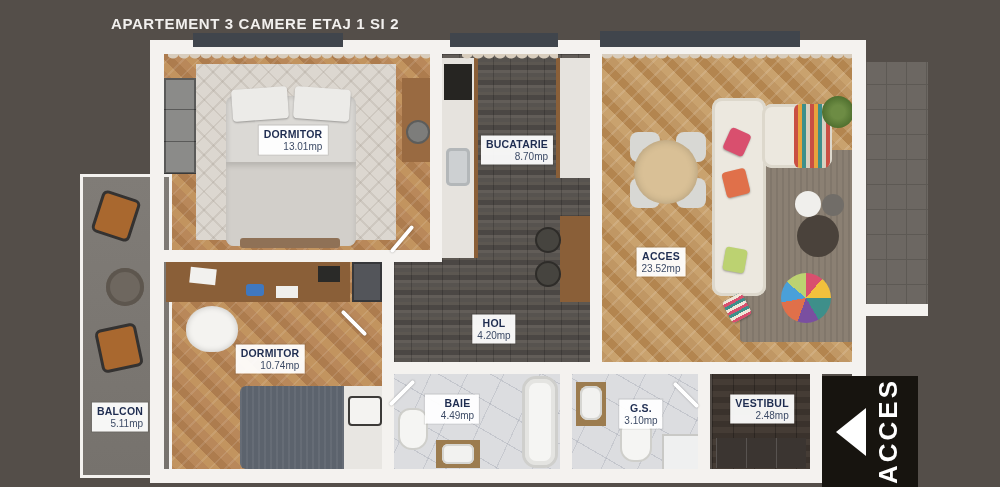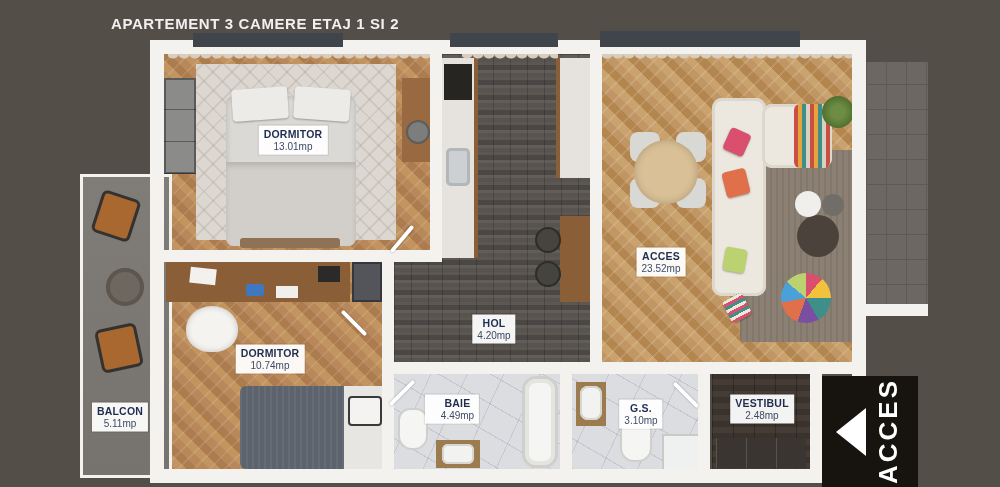--- a/index.html
+++ b/index.html
@@ -51,21 +51,21 @@
         repeating-linear-gradient(90deg,rgba(0,0,0,.07) 0 2px,rgba(0,0,0,0) 2px 6px),
         #8b8073;border-radius:4px;z-index:3;}
   .sofa{background:#ece8df;border-radius:10px;box-shadow:inset 0 0 0 3px #ddd8cc;}
   .pillow{border-radius:4px;box-shadow:0 1px 2px rgba(0,0,0,.3);}
   .cab-grid{box-shadow:inset 0 0 0 2px rgba(0,0,0,.35);}
   
   .room-label{transform:translate(-50%,-50%);background:rgba(255,255,255,.94);
         padding:2px 5px 3px;text-align:center;z-index:30;
         box-shadow:0 0 0 1px rgba(0,0,0,.10);}
   .rl-name{font-size:10.5px;font-weight:bold;color:#1e2c50;letter-spacing:.2px;white-space:nowrap;}
-  .rl-area{font-size:10px;color:#3d4b66;margin-top:1px;white-space:nowrap;}
+  .rl-area{font-size:10px;color:#3d4b66;margin-top:1px;white-space:nowrap;text-align:right;}
   
   #acces-band{left:822px;top:376px;width:96px;height:111px;background:#17140f;z-index:25;
         display:flex;align-items:center;justify-content:center;gap:7px;}
   #acces-arrow{width:0;height:0;border-top:24px solid rgba(0,0,0,0);
         border-bottom:24px solid rgba(0,0,0,0);border-right:30px solid #ffffff;}
   #acces-text{writing-mode:vertical-rl;transform:rotate(180deg);color:#ffffff;
         font-size:26px;font-weight:bold;letter-spacing:3px;}
 </style>
 </head>
 <body>
@@ -180,20 +180,24 @@
        background-image:linear-gradient(90deg,rgba(255,255,255,.15) 1px,rgba(0,0,0,0) 1px);background-size:30px 100%;"></div>
 
   <div class="abs furn" style="left:96px;top:194px;width:40px;height:44px;background:#a9682f;border:3px solid #343231;border-radius:6px;transform:rotate(18deg);box-sizing:border-box;"></div>
   <div class="abs furn circ" style="left:106px;top:268px;width:38px;height:38px;background:#6e675f;box-shadow:inset 0 0 0 4px #5d564e;"></div>
   <div class="abs furn" style="left:98px;top:326px;width:42px;height:44px;background:#a9682f;border:3px solid #343231;border-radius:6px;transform:rotate(-12deg);box-sizing:border-box;"></div>
 
   <div class="abs room-label" style="left:293px;top:140px;">
     <div class="rl-name">DORMITOR</div>
     <div class="rl-area">13.01mp</div>
   </div>
+  <div class="abs room-label" style="left:517px;top:150px;">
+    <div class="rl-name">BUCATARIE</div>
+    <div class="rl-area">8.70mp</div>
+  </div>
   <div class="abs room-label" style="left:661px;top:262px;">
     <div class="rl-name">ACCES</div>
     <div class="rl-area">23.52mp</div>
   </div>
   <div class="abs room-label" style="left:270px;top:359px;">
     <div class="rl-name">DORMITOR</div>
     <div class="rl-area">10.74mp</div>
   </div>
   <div class="abs room-label" style="left:494px;top:329px;">
     <div class="rl-name">HOL</div>

